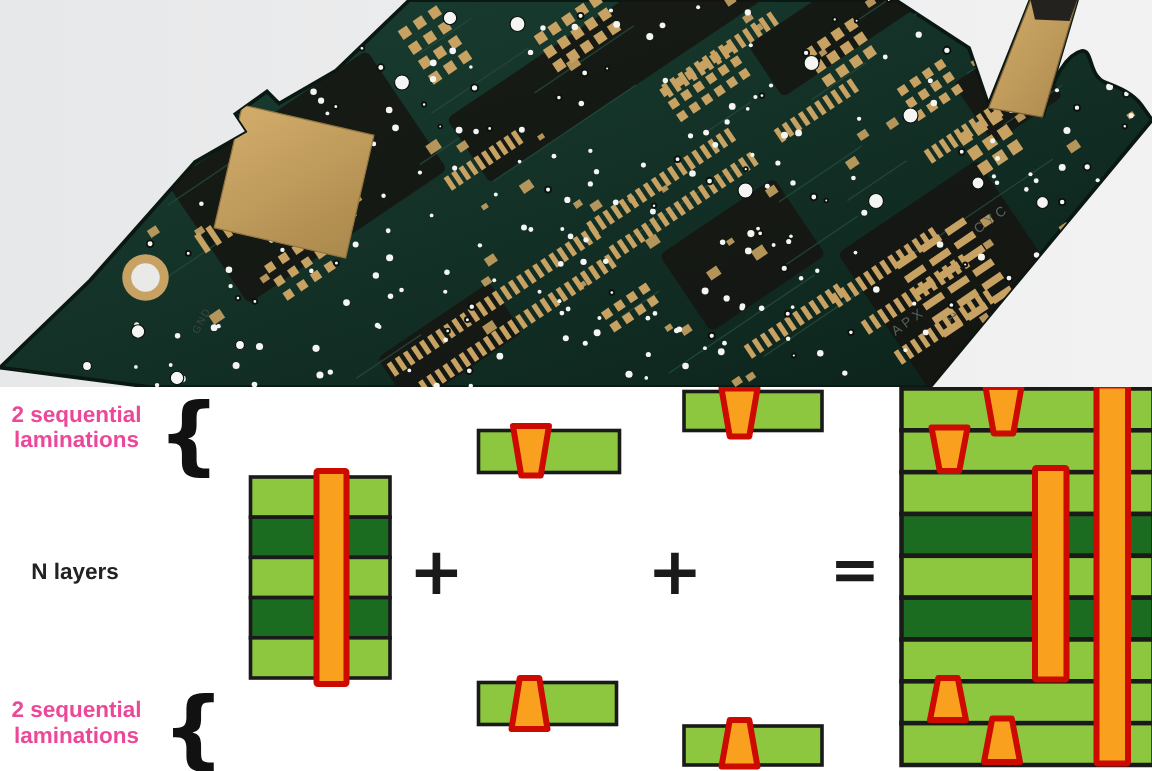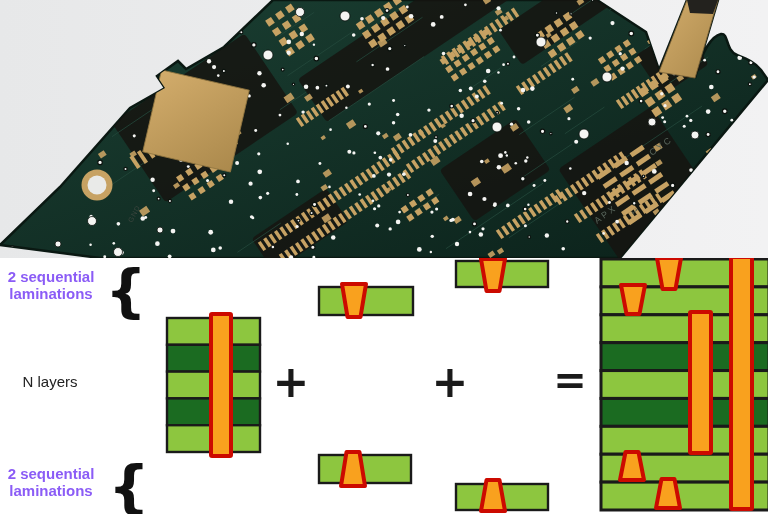--- a/index.html
+++ b/index.html
@@ -5,26 +5,26 @@
   html,body{margin:0;padding:0;}
   body{
     width:768px;height:514px;overflow:hidden;background:#fff;
     font-family:"Liberation Sans", sans-serif;position:relative;
   }
   #photo-wrap{position:absolute;left:0;top:0;width:768px;height:258px;}
   #diagram{position:absolute;left:0;top:258px;width:768px;height:256px;background:#ffffff;}
   #diagram-svg{position:absolute;left:0;top:0;}
   .lam-label{
     position:absolute;left:0;width:102px;text-align:center;
-    font-size:15px;line-height:17px;font-weight:700;color:#8b5cf6;
+    font-size:15px;line-height:17px;font-weight:700;color:#ec4899;
     letter-spacing:0px;
   }
   .n-label{
     position:absolute;left:0;top:115px;width:100px;text-align:center;
-    font-size:15px;font-weight:400;color:#222;
+    font-size:15px;font-weight:700;color:#222;
   }
   .brace{
     position:absolute;font-family:"DejaVu Sans",sans-serif;
     font-size:56px;line-height:64px;font-weight:700;color:#111;
     transform:scale(1.05,1.02);transform-origin:left top;
   }
   .op{
     position:absolute;width:44px;height:50px;display:flex;align-items:center;justify-content:center;
     font-weight:700;color:#1a1a1a;font-family:"DejaVu Sans",sans-serif;
   }

